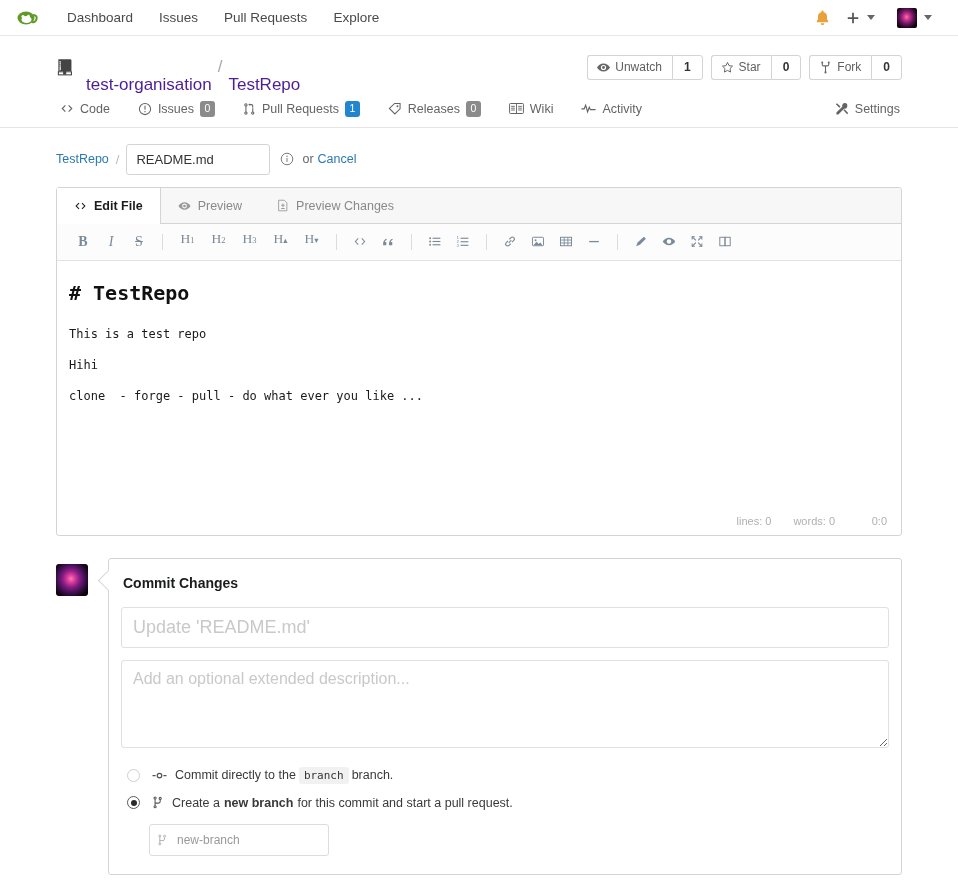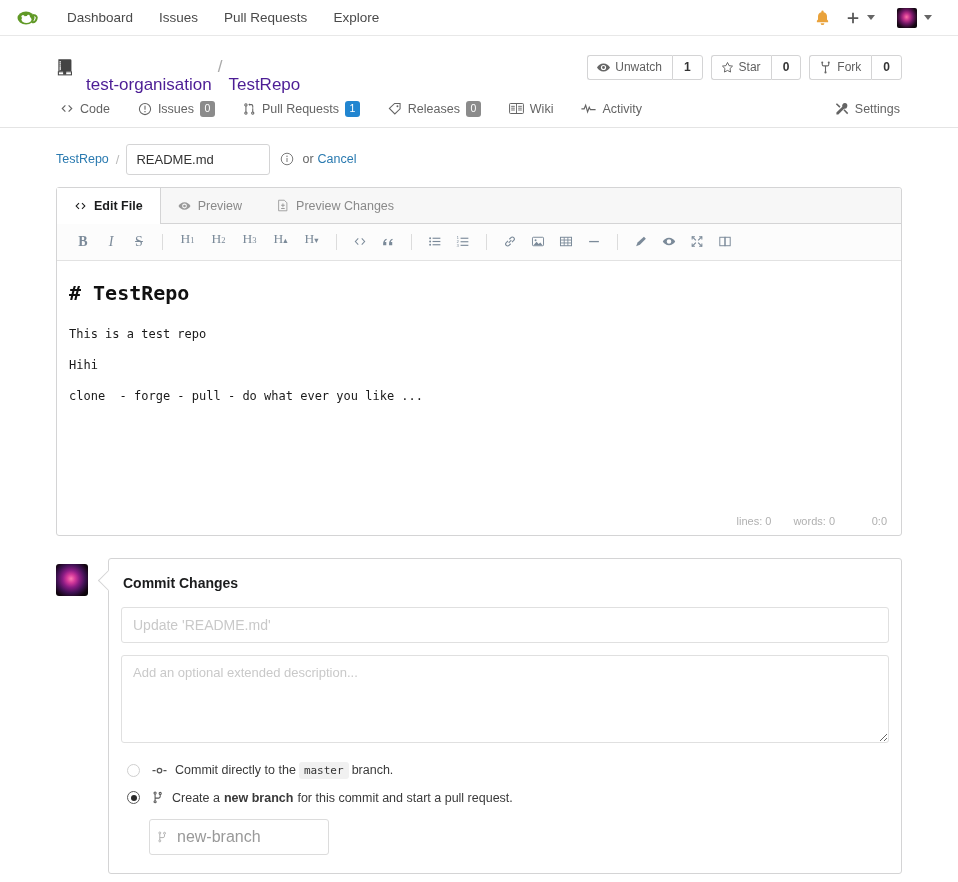--- a/index.html
+++ b/index.html
@@ -302,35 +302,35 @@
     font-size: 14px;
     font-weight: bold;
     color: #1b1c1d;
     margin: 0 0 16px 2px;
   }
   .commit-input {
     width: 100%;
     border: 1px solid #e0e0e0;
     border-radius: 3px;
     padding: 9px 11px;
-    font-size: 14px;
+    font-size: 18px;
     font-family: "Liberation Sans", sans-serif;
     color: #0f172a;
     outline: none;
     background: #fff;
   }
   .commit-input::placeholder { color: #c9c9c9; }
   .commit-textarea {
     width: 100%;
     height: 88px;
     margin-top: 12px;
     border: 1px solid #e0e0e0;
     border-radius: 3px;
     padding: 9px 11px;
-    font-size: 13px;
+    font-size: 16px;
     font-family: "Liberation Sans", sans-serif;
     color: #333;
     outline: none;
     resize: vertical;
     background: #fff;
   }
   .commit-textarea::placeholder { color: #c9c9c9; }
 
   .radio-row {
     display: flex;
@@ -373,21 +373,21 @@
   .branch-input-wrap {
     margin: 14px 0 4px 28px;
     position: relative;
     width: 180px;
   }
   .branch-input {
     width: 100%;
     border: 1px solid #dcdcdc;
     border-radius: 3px;
     padding: 8px 9px 8px 27px;
-    font-size: 16px;
+    font-size: 12px;
     font-family: "Liberation Sans", sans-serif;
     color: #999;
     outline: none;
     background: #fff;
   }
   .branch-input::placeholder { color: #999; }
   .branch-ico {
     position: absolute;
     left: 8px; top: 50%;
     transform: translateY(-50%);
@@ -698,21 +698,21 @@
 
       <div class="radio-row">
         <span class="radio-mark"></span>
         <span class="radio-ico">
           <svg width="15" height="11" viewBox="0 0 18 12">
               <circle cx="9" cy="6" r="2.7" fill="none" stroke="#555" stroke-width="1.5"></circle>
               <path stroke="#555" stroke-width="1.5" d="M0.6 6h3.7M13.7 6h3.7"></path>
             </svg>
         </span>
         <span>Commit directly to the</span>
-        <span class="code-chip">master</span>
+        <span class="code-chip">branch</span>
         <span>branch.</span>
       </div>
 
       <div class="radio-row second">
         <span class="radio-mark checked"></span>
         <span class="radio-ico">
           <svg width="12" height="13" viewBox="0 0 14 16">
               <path fill="none" stroke="#555" stroke-width="1.3" d="M3.4 4v8M3.4 8.8h4.4c1 0 1.9-.8 1.9-1.9V4.6"></path>
               <circle cx="3.4" cy="2.6" r="1.3" fill="none" stroke="#555" stroke-width="1.3"></circle>
               <circle cx="3.4" cy="13.2" r="1.3" fill="none" stroke="#555" stroke-width="1.3"></circle>

